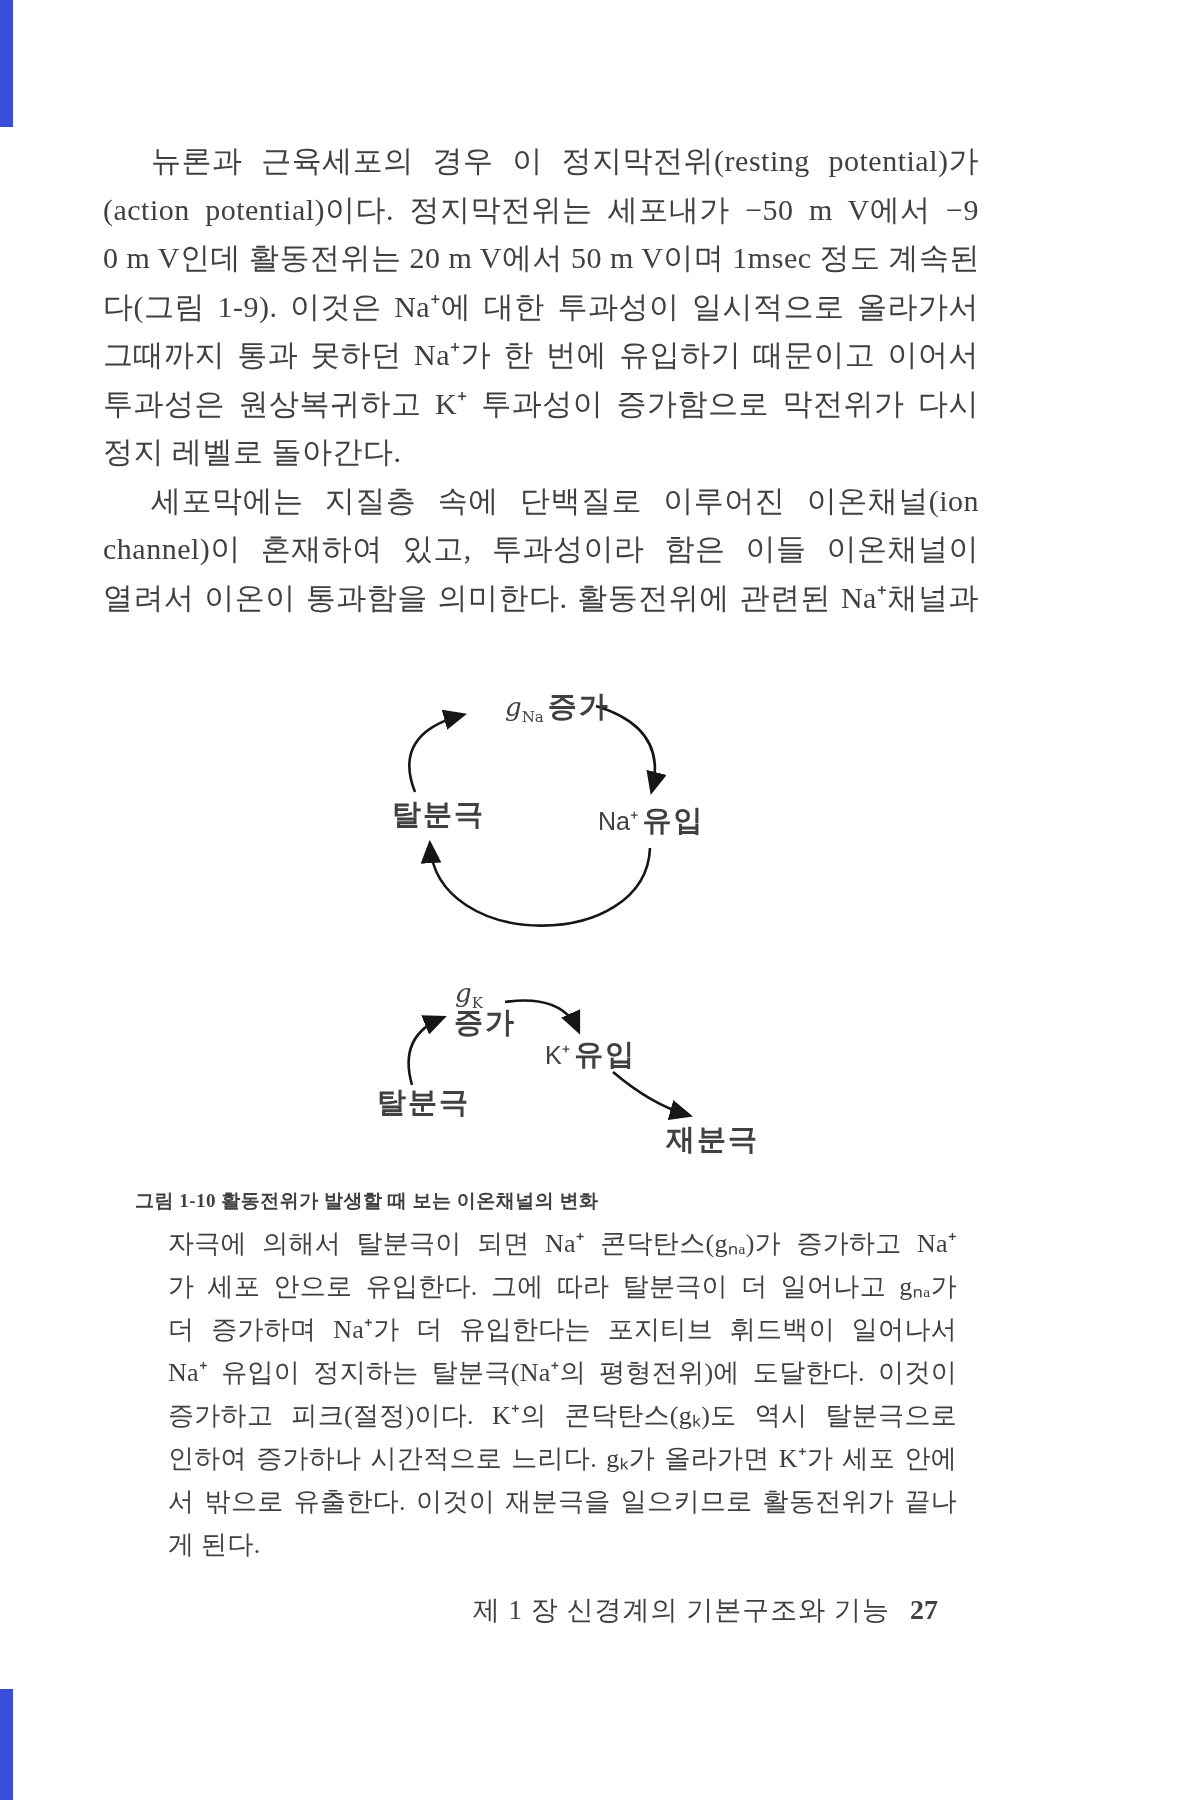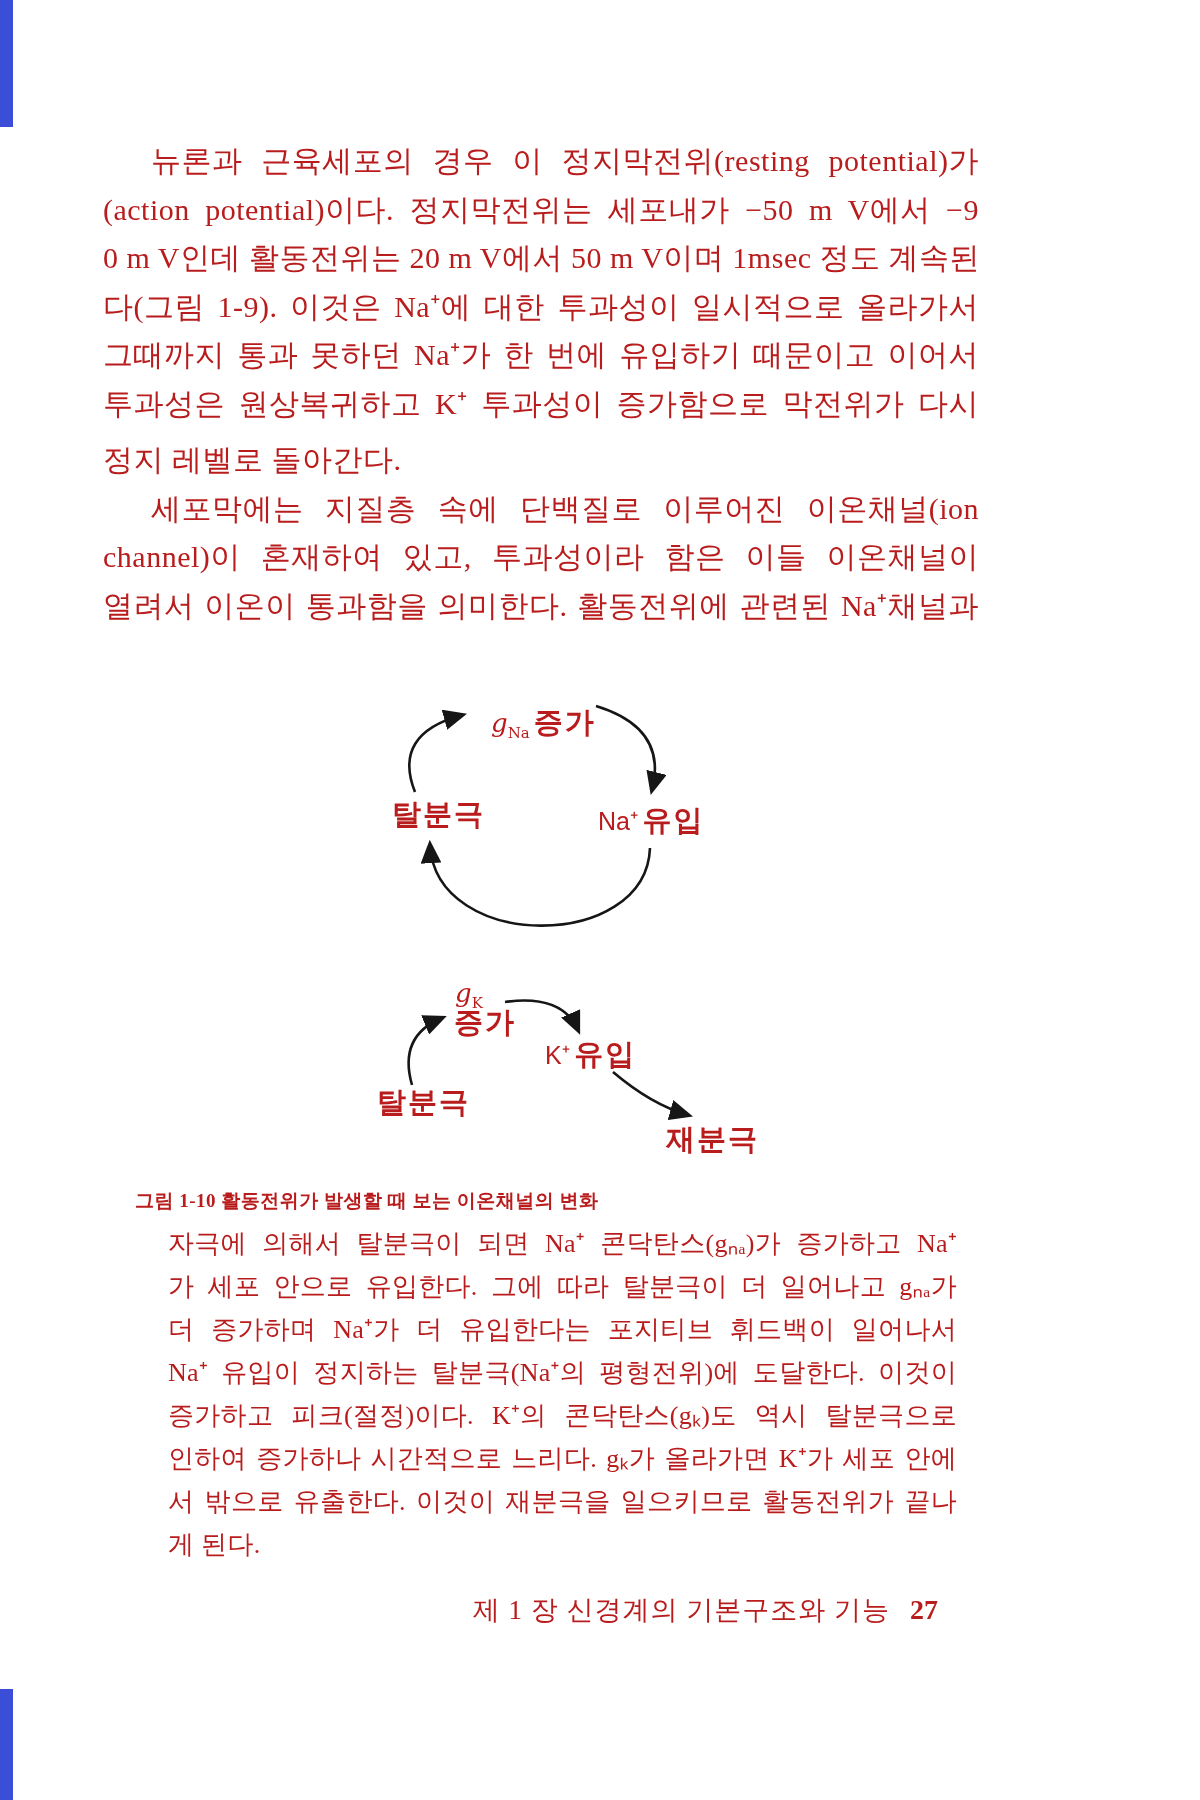--- a/index.html
+++ b/index.html
@@ -1,28 +1,28 @@
 <!DOCTYPE html>
 <html><head>
 <meta charset="utf-8">
 <style>
   html,body{margin:0;padding:0;background:#ffffff;}
   .page{position:relative;width:1200px;height:1800px;background:#ffffff;overflow:hidden;
-        font-family:"Liberation Serif", serif;color:#b91c1c;}
+        font-family:"Liberation Serif", serif;color:#404040;}
 
   
   .edge-mark{position:absolute;left:0;width:13px;background:#3a4ed8;}
   .edge-mark.top{top:0;height:127px;}
   .edge-mark.bottom{top:1689px;height:111px;}
 
   
   .body-block{position:absolute;left:103px;top:137px;width:876px;}
   .bline{height:48.5px;line-height:48.5px;font-size:30px;white-space:nowrap;
          text-align:justify;text-align-last:justify;letter-spacing:0.5px;}
-  .bline.nojust{text-align-last:left;margin-top:8px;}
+  .bline.nojust{text-align-last:left;}
   .bline.indent{text-indent:48px;}
 
   
   .fig{position:absolute;}
   .fig svg{position:absolute;left:0;top:0;}
   .flabel{position:absolute;white-space:nowrap;line-height:1;}
   .kbold{font-weight:bold;font-size:29px;letter-spacing:2px;}
   .ion{font-size:25px;font-family:"Liberation Sans",sans-serif;letter-spacing:0;}
   .gvar{font-style:italic;font-size:26px;font-family:"DejaVu Serif",serif;}
   .gvar sub{font-size:15px;font-style:normal;letter-spacing:0;}
@@ -65,21 +65,21 @@
     <svg width="400" height="262" viewBox="0 0 400 262">
       <defs>
         <marker id="ah1" markerWidth="10" markerHeight="8" refX="7" refY="4" orient="auto">
           <path d="M0,0 L9,4 L0,8 z" fill="#161616"></path>
         </marker>
       </defs>
       <path d="M 65,102 Q 42,44 112,25" fill="none" stroke="#161616" stroke-width="2.6" marker-end="url(#ah1)"></path>
       <path d="M 246,16 Q 318,38 302,100" fill="none" stroke="#161616" stroke-width="2.6" marker-end="url(#ah1)"></path>
       <path d="M 300,158 C 296,262 86,262 80,155" fill="none" stroke="#161616" stroke-width="2.6" marker-end="url(#ah1)"></path>
     </svg>
-    <div class="flabel" style="left:141px;top:2px;margin-top:16px;">
+    <div class="flabel" style="left:155px;top:2px;">
       <span class="gvar"><span>g</span><sub>Na</sub></span>
       <span class="kbold">증가</span>
     </div>
     <div class="flabel kbold" style="left:42px;top:110px;">탈분극</div>
     <div class="flabel" style="left:248px;top:116px;">
       <span class="ion">Na⁺</span>
       <span class="kbold">유입</span>
     </div>
   </div>
 

